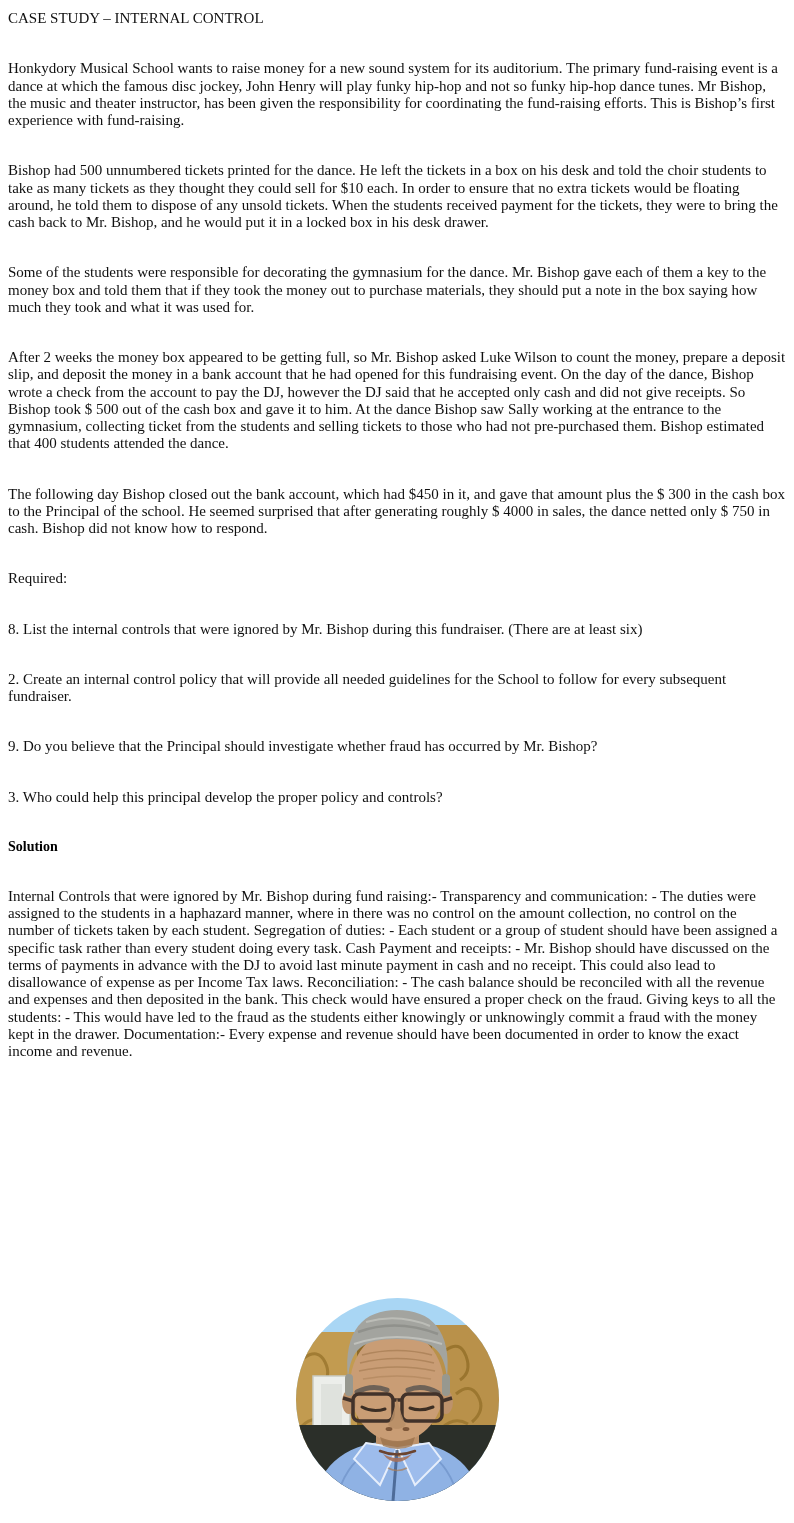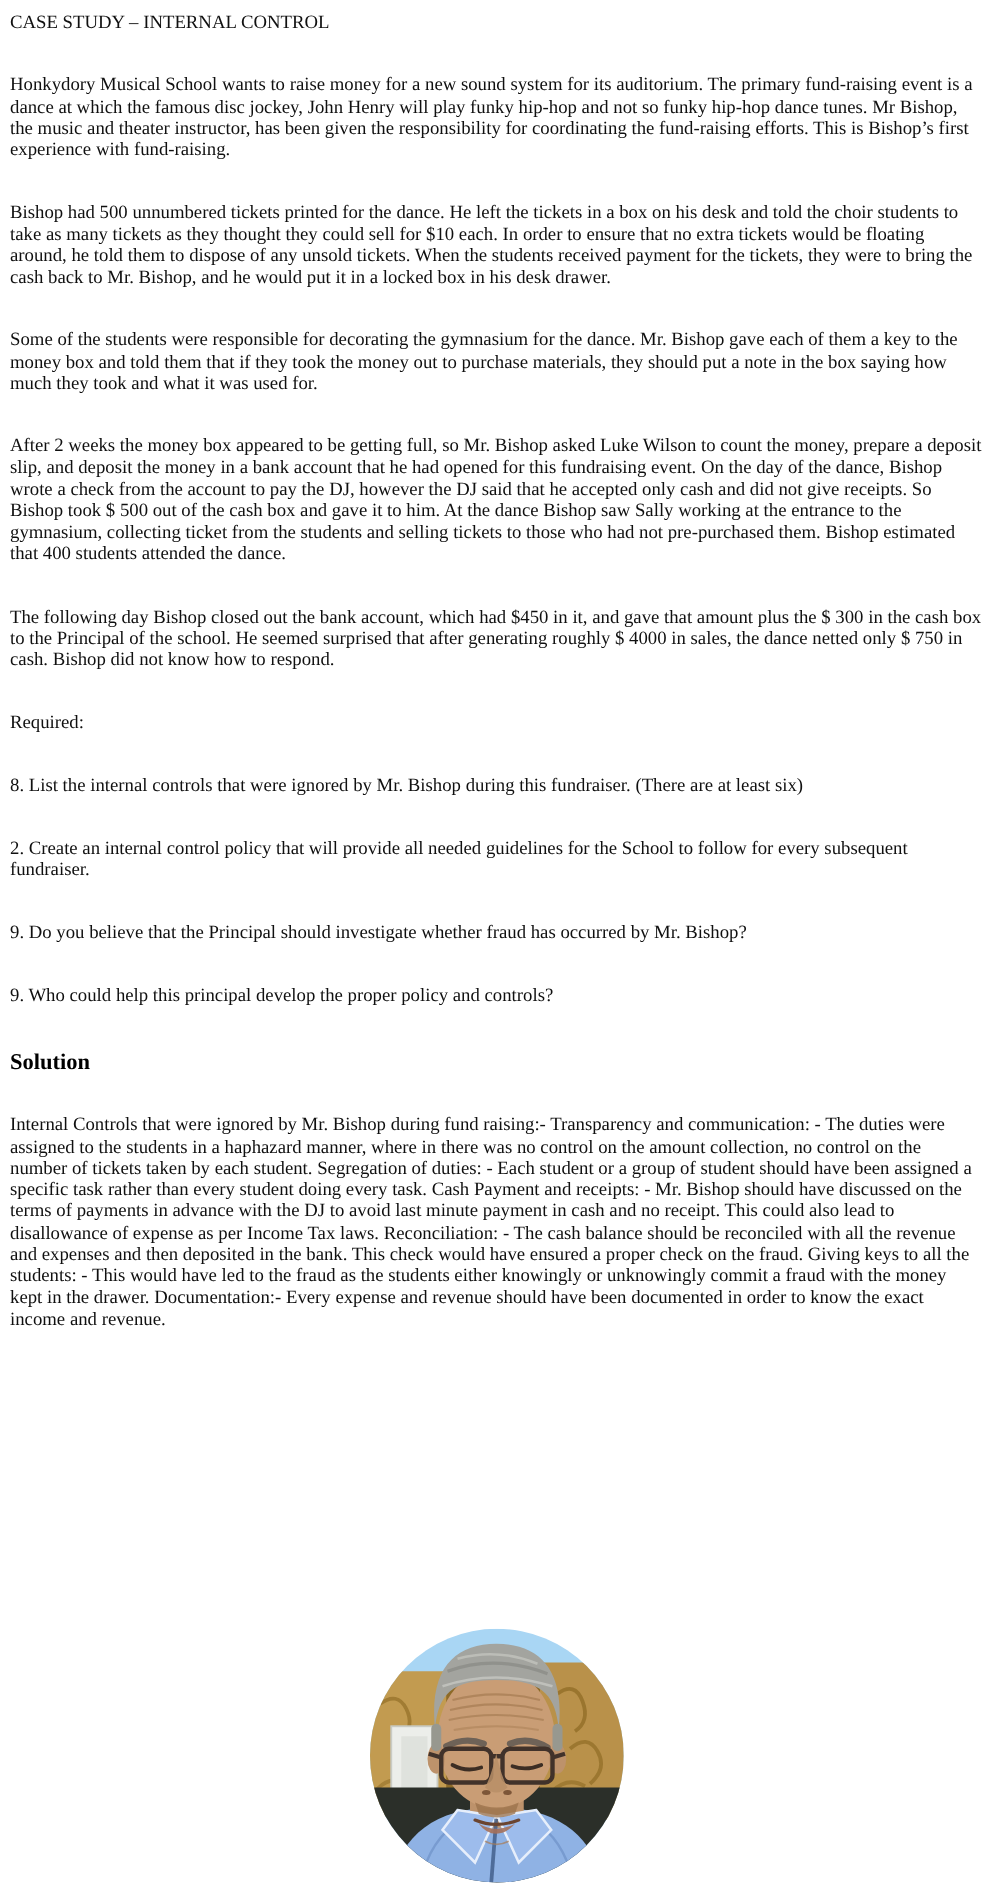--- a/index.html
+++ b/index.html
@@ -6,21 +6,21 @@
   .page{
     width:794px;min-height:1523px;box-sizing:border-box;
     padding:8px;background:#ffffff;color:#101010;
     font-family:"Liberation Serif", serif;
     font-size:15px;line-height:1.15;
   }
   .page p{margin:33px 0;}
   p.title{margin:2px 0 15px 0;}
   h3.solution{
     font-family:"Liberation Serif", serif;
-    font-size:18px;font-weight:bold;color:#000;
+    font-size:14px;font-weight:bold;color:#000;
     margin:19px 0 15px 0;line-height:1.15;
   }
   .avatar-wrap{
     width:203px;height:203px;margin:238px auto 0 auto;
   }
   .footer{
     margin-top:44px;text-align:left;color:#000;
     font-family:"Liberation Sans", sans-serif;
     font-weight:bold;font-size:27px;line-height:30px;letter-spacing:-0.3px;
   }
@@ -38,21 +38,21 @@
   <p>Bishop had 500 unnumbered tickets printed for the dance. He left the tickets in a box on his desk and told the choir students to take as many tickets as they thought they could sell for $10 each. In order to ensure that no extra tickets would be floating around, he told them to dispose of any unsold tickets. When the students received payment for the tickets, they were to bring the cash back to Mr. Bishop, and he would put it in a locked box in his desk drawer.</p>
   <p>Some of the students were responsible for decorating the gymnasium for the dance. Mr. Bishop gave each of them a key to the money box and told them that if they took the money out to purchase materials, they should put a note in the box saying how much they took and what it was used for.</p>
   <p>After 2 weeks the money box appeared to be getting full, so Mr. Bishop asked Luke Wilson to count the money, prepare a deposit slip, and deposit the money in a bank account that he had opened for this fundraising event. On the day of the dance, Bishop wrote a check from the account to pay the DJ, however the DJ said that he accepted only cash and did not give receipts. So Bishop took $ 500 out of the cash box and gave it to him. At the dance Bishop saw Sally working at the entrance to the gymnasium, collecting ticket from the students and selling tickets to those who had not pre-purchased them. Bishop estimated that 400 students attended the dance.</p>
   <p>The following day Bishop closed out the bank account, which had $450 in it, and gave that amount plus the $ 300 in the cash box to the Principal of the school. He seemed surprised that after generating roughly $ 4000 in sales, the dance netted only $ 750 in cash. Bishop did not know how to respond.</p>
 
   <p>Required:</p>
 
   <p>8. List the internal controls that were ignored by Mr. Bishop during this fundraiser. (There are at least six)</p>
   <p>2. Create an internal control policy that will provide all needed guidelines for the School to follow for every subsequent fundraiser.</p>
   <p>9. Do you believe that the Principal should investigate whether fraud has occurred by Mr. Bishop?</p>
-  <p>9. Who could help this principal develop the proper policy and controls?</p>
+  <p>3. Who could help this principal develop the proper policy and controls?</p>
 
   <h3 class="solution">Solution</h3>
 
   <p>Internal Controls that were ignored by Mr. Bishop during fund raising:- Transparency and communication: - The duties were assigned to the students in a haphazard manner, where in there was no control on the amount collection, no control on the number of tickets taken by each student. Segregation of duties: - Each student or a group of student should have been assigned a specific task rather than every student doing every task. Cash Payment and receipts: - Mr. Bishop should have discussed on the terms of payments in advance with the DJ to avoid last minute payment in cash and no receipt. This could also lead to disallowance of expense as per Income Tax laws. Reconciliation: - The cash balance should be reconciled with all the revenue and expenses and then deposited in the bank. This check would have ensured a proper check on the fraud. Giving keys to all the students: - This would have led to the fraud as the students either knowingly or unknowingly commit a fraud with the money kept in the drawer. Documentation:- Every expense and revenue should have been documented in order to know the exact income and revenue.</p>
 
   <div class="avatar-wrap">
     <svg width="203" height="203" viewBox="0 0 203 203" xmlns="http://www.w3.org/2000/svg">
       <defs>
         <clipPath id="avclip">
             <circle cx="101.5" cy="101.5" r="101.5"></circle>

